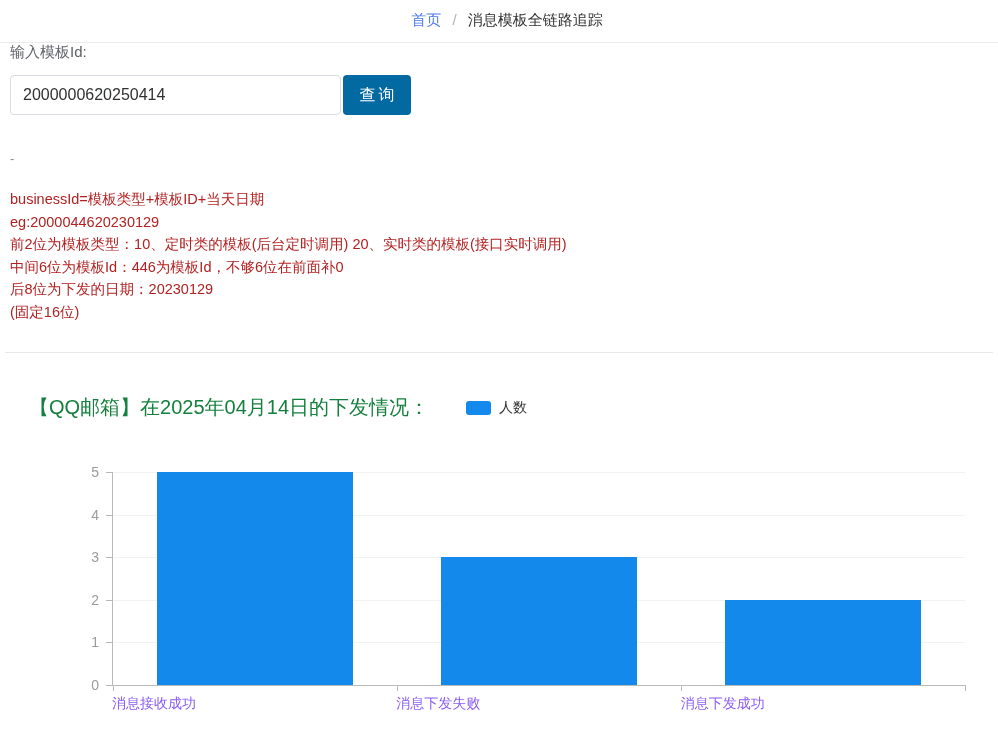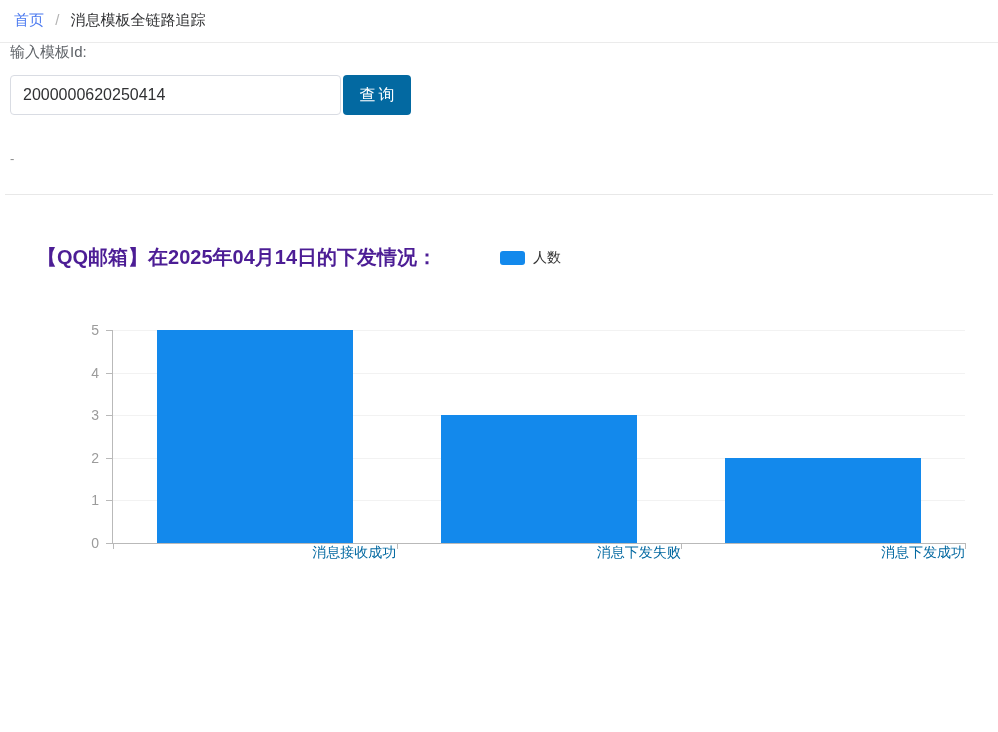--- a/index.html
+++ b/index.html
@@ -7,24 +7,25 @@
   body {
     font-family: "Liberation Sans", "DejaVu Sans", sans-serif;
     color: #333;
     width: 998px;
     height: 732px;
     overflow: hidden;
   }
 
   
   .breadcrumb {
-    padding: 11px 14px 12px 14px;
+    padding: 11px 14px 12px 30px;
     border-bottom: 1px solid #ebebeb;
     font-size: 15px;
     background: #fff;
+    text-align: center;
   }
   .crumb-link { color: #4d7bf0; text-decoration: none; cursor: pointer; }
   .crumb-sep { color: #b3b3b3; margin: 0 7px; }
   .crumb-current { color: #303133; }
 
   
   .content { padding: 0 10px; }
   .query-label { font-size: 15px; color: #5f6368; }
   .query-row { margin-top: 13px; display: flex; align-items: center; }
   .query-input {
@@ -46,22 +47,22 @@
   .dash { margin-top: 37px; font-size: 13px; color: #8a8a8a; line-height: 13px; }
 
   .note { margin-top: 23px; font-size: 14.5px; color: #b22222; }
   .note-line { line-height: 22.5px; }
 
   .divider { border: none; border-top: 1px solid #e8e8e8; margin: 29px 5px 0 5px; }
 
   
   .chart-section { padding: 0 33px 0 25px; }
   .chart-header { margin-top: 37px; display: flex; align-items: center; }
-  .chart-title { font-size: 20px; font-weight: 700; color: #4c1d95; margin: 12px; }
-  .legend { display: inline-flex; align-items: center; margin-left: 51px; cursor: pointer; }
+  .chart-title { font-size: 20px; font-weight: 400; color: #15803d; margin: 4px; }
+  .legend { display: inline-flex; align-items: center; margin-left: 33px; cursor: pointer; }
   .legend-swatch { width: 25px; height: 14px; border-radius: 3px; background: #1389ec; display: inline-block; }
   .legend-label { margin-left: 8px; font-size: 14px; color: #333; }
 
   .chart-wrap { margin: 47px 0 0 87px; }
   .plot {
     position: relative; height: 214px;
     border-left: 1px solid #b9b9b9;
     border-bottom: 1px solid #b9b9b9;
   }
   .gridline { position: absolute; left: 0; right: 0; height: 1px; background: #f2f2f2; }
@@ -69,40 +70,48 @@
   .y-label {
     position: absolute; right: 100%; margin-right: 14px;
     transform: translateY(-50%);
     font-size: 14px; color: #9b9b9b;
   }
   .bars { position: absolute; left: 0; right: 0; top: 0; bottom: 0; display: flex; }
   .bar-slot { flex: 1; display: flex; align-items: flex-end; justify-content: center; }
   .bar { width: 69%; background: #1389ec; }
   .x-tick { position: absolute; top: 100%; width: 1px; height: 6px; background: #b9b9b9; }
   .x-labels { display: flex; }
-  .x-label { flex: 1; text-align: right; font-size: 14px; color: #0369a1; }
+  .x-label { flex: 1; text-align: left; font-size: 14px; color: #8b5cf6; padding-top: 9px; }
 </style>
 </head>
 <body>
 
 <nav class="breadcrumb">
   <a class="crumb-link" href="#" style="color: rgb(77, 123, 240);">首页</a>
   <span class="crumb-sep">/</span>
   <span class="crumb-current">消息模板全链路追踪</span>
 </nav>
 
 <div class="content">
   <div class="query-label">输入模板Id:</div>
   <div class="query-row">
     <input class="query-input" type="text" value="2000000620250414" style="">
     <button class="query-button" style="background: #0369a1;">查询</button>
   </div>
 
   <div class="dash">-</div>
 
+  <div class="note" style="color: rgb(178, 34, 34);">
+    <div class="note-line">businessId=模板类型+模板ID+当天日期</div>
+    <div class="note-line">eg:2000044620230129</div>
+    <div class="note-line">前2位为模板类型：10、定时类的模板(后台定时调用) 20、实时类的模板(接口实时调用)</div>
+    <div class="note-line">中间6位为模板Id：446为模板Id，不够6位在前面补0</div>
+    <div class="note-line">后8位为下发的日期：20230129</div>
+    <div class="note-line">(固定16位)</div>
+  </div>
 </div>
 
 <hr class="divider">
 
 <section class="chart-section">
   <div class="chart-header">
     <h2 class="chart-title">【QQ邮箱】在2025年04月14日的下发情况：</h2>
     <div class="legend">
       <span class="legend-swatch" style="background: rgb(19, 137, 236);"></span>
       <span class="legend-label">人数</span>

